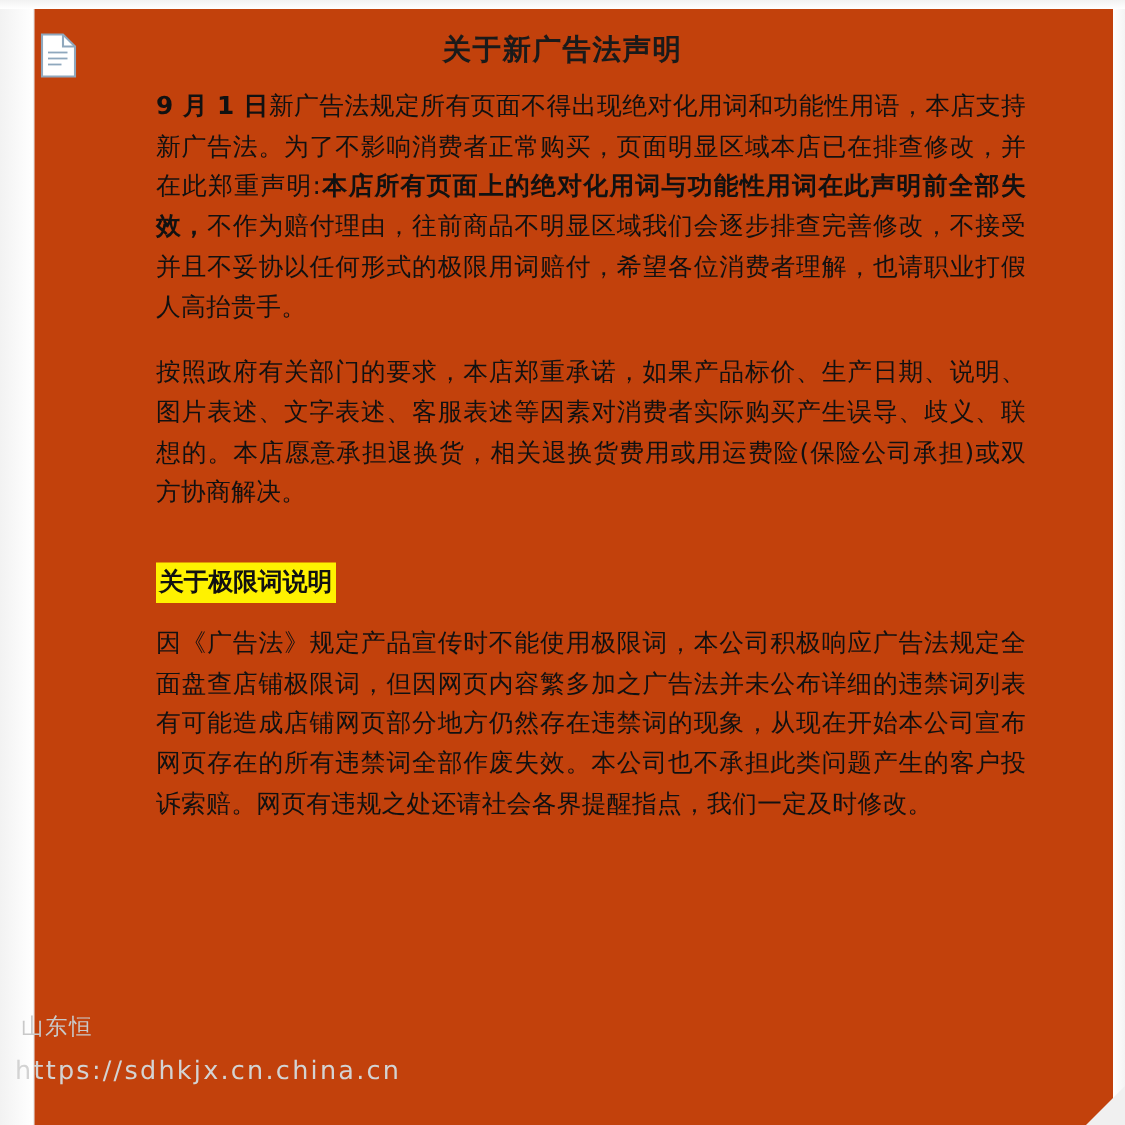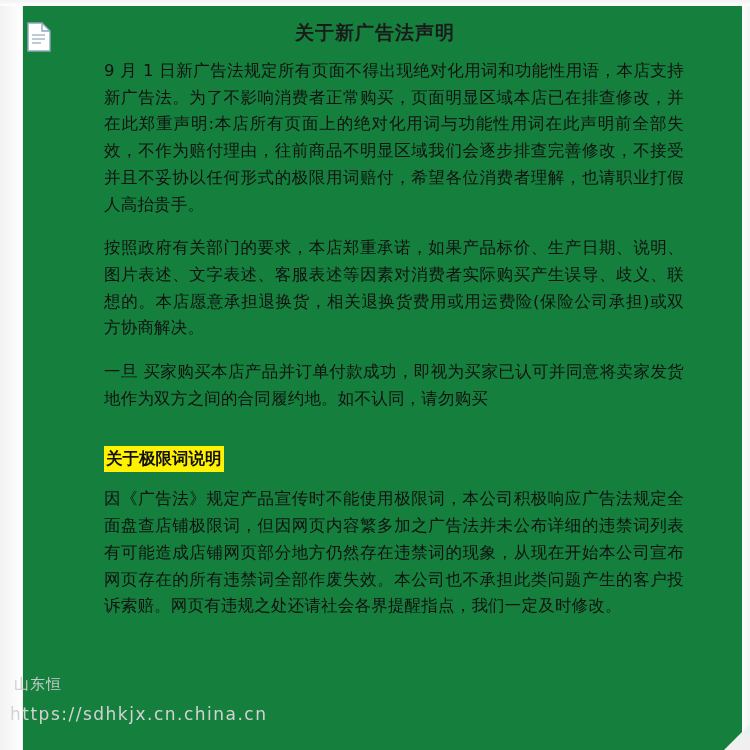--- a/index.html
+++ b/index.html
@@ -10,21 +10,21 @@
     width: 750px;
     height: 750px;
     background: #ffffff;
     font-family: "DejaVu Sans", "Liberation Sans", sans-serif;
     position: relative;
     overflow: hidden;
   }
   .page {
     position: absolute;
     inset: 0;
-    background: #15803d;
+    background: #c2410c;
   }
   
   .page-edge-left {
     position: absolute;
     left: 0; top: 0; bottom: 0;
     width: 22px;
     background: linear-gradient(to right, #f2f2f2, #ffffff);
     border-right: 1px solid #ededed;
   }
   .page-edge-right {
@@ -68,21 +68,21 @@
 
   .para {
     font-size: 16.5px;
     line-height: 1.62;
     color: #111111;
     text-align: justify;
     margin: 0 0 17px 0;
     letter-spacing: 0.2px;
   }
 
-  .para b { font-weight: normal; margin-top: 48px; }
+  .para b { font-weight: bold; margin-top: 48px; }
 
   .heading {
     display: inline-block;
     font-size: 16.5px;
     font-weight: bold;
     color: #111111;
     background: #fff200;
     padding: 1px 2px;
     margin: 4px 0 14px 0;
     line-height: 1.5;
@@ -140,21 +140,20 @@
   </div>
 
   <div class="title">关于新广告法声明</div>
 
   <div class="content">
 
     <p class="para"><b>9 月 1 日</b><span>新广告法规定所有页面不得出现绝对化用词和功能性用语，本店支持新广告法。为了不影响消费者正常购买，页面明显区域本店已在排查修改，并在此郑重声明:</span><b>本店所有页面上的绝对化用词与功能性用词在此声明前全部失效，</b><span>不作为赔付理由，往前商品不明显区域我们会逐步排查完善修改，不接受并且不妥协以任何形式的极限用词赔付，希望各位消费者理解，也请职业打假人高抬贵手。</span></p>
 
     <p class="para">按照政府有关部门的要求，本店郑重承诺，如果产品标价、生产日期、说明、图片表述、文字表述、客服表述等因素对消费者实际购买产生误导、歧义、联想的。本店愿意承担退换货，相关退换货费用或用运费险(保险公司承担)或双方协商解决。</p>
 
-    <p class="para">一旦  买家购买本店产品并订单付款成功，即视为买家已认可并同意将卖家发货地作为双方之间的合同履约地。如不认同，请勿购买</p>
 
     <div class="spacer-sm"></div>
 
 
     <div class="spacer-sm"></div>
 
     <div>
       <div class="heading">关于极限词说明</div>
       <p class="para">因《广告法》规定产品宣传时不能使用极限词，本公司积极响应广告法规定全面盘查店铺极限词，但因网页内容繁多加之广告法并未公布详细的违禁词列表有可能造成店铺网页部分地方仍然存在违禁词的现象，从现在开始本公司宣布网页存在的所有违禁词全部作废失效。本公司也不承担此类问题产生的客户投诉索赔。网页有违规之处还请社会各界提醒指点，我们一定及时修改。</p>
     </div>

